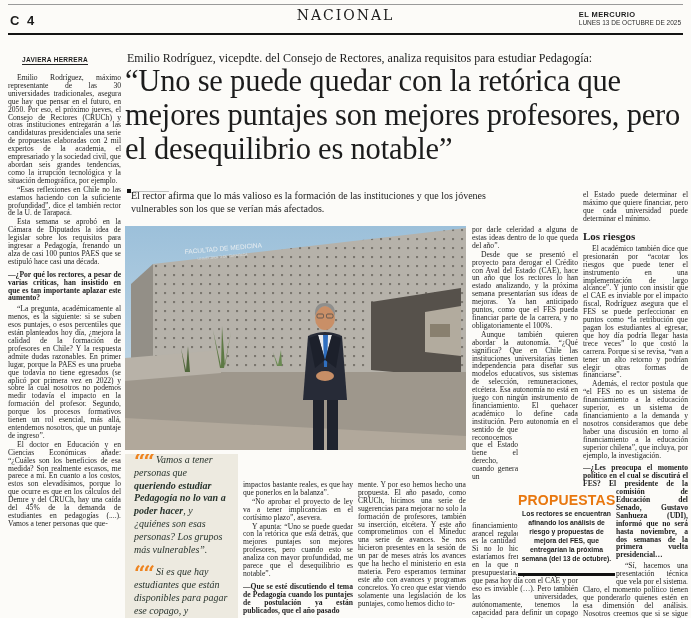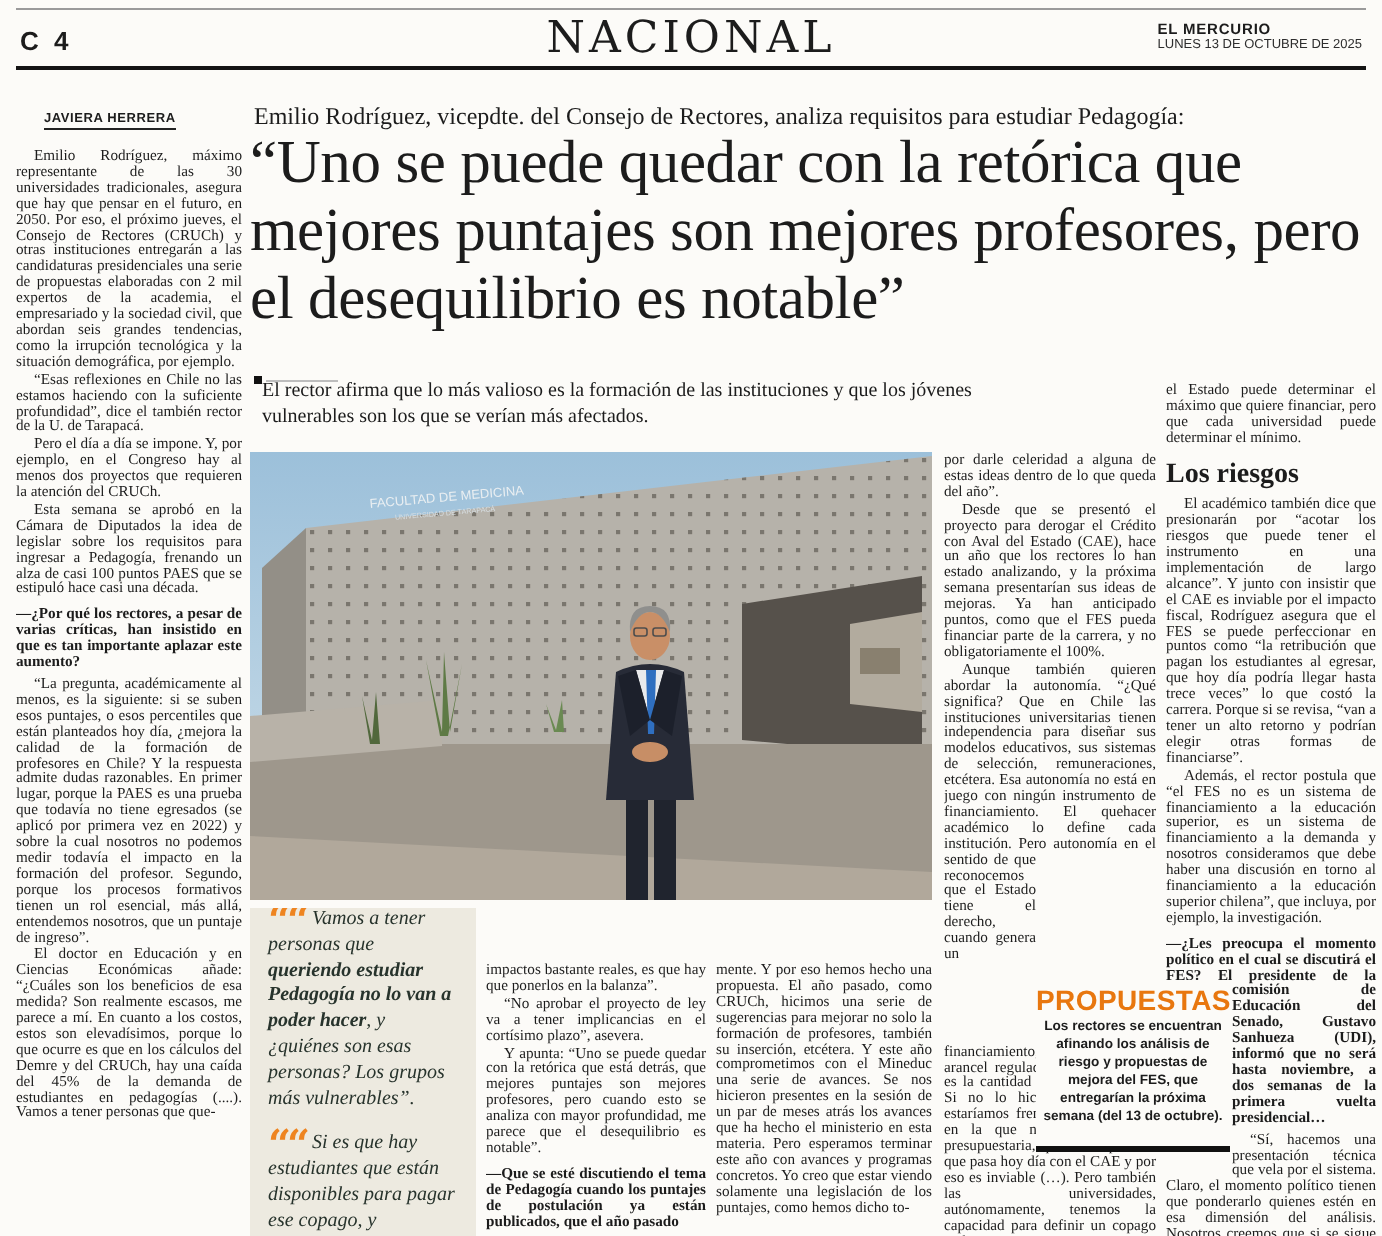--- a/index.html
+++ b/index.html
@@ -5,30 +5,30 @@
   html,body{margin:0;padding:0;}
   body{width:691px;height:618px;position:relative;background:#fcfbf8;color:#1c1c1c;
        font-family:"Liberation Serif",serif;overflow:hidden;}
   .page{position:absolute;inset:0;}
 
   
   .top-hairline{position:absolute;left:8px;right:8px;top:4px;border-top:1px solid #9a9a9a;}
   .mast-rule{position:absolute;left:8px;right:8px;top:33px;border-top:2.5px solid #141414;}
   .pageno{position:absolute;left:10px;top:13px;font:bold 13px "Liberation Sans",sans-serif;letter-spacing:2px;}
   .section-title{position:absolute;left:0;right:0;top:7px;text-align:center;
-       font-family:"DejaVu Serif",serif;font-size:22px;letter-spacing:2px;}
+       font-family:"DejaVu Serif",serif;font-size:14px;letter-spacing:2px;}
   .mast-right{position:absolute;right:10px;top:10px;text-align:left;line-height:1.25;}
   .paper-name{font:bold 7.5px "Liberation Sans",sans-serif;letter-spacing:.4px;}
   .edition-date{font:6.5px "Liberation Sans",sans-serif;color:#2e2e2e;}
 
   
   .art p{margin:0 0 1px 0;font-size:7.6px;line-height:7.9px;text-align:justify;text-indent:9px;}
   .art p.cont{text-indent:0;}
   .art p.q{font-weight:bold;text-indent:0;margin:5px 0 3px 0;}
-  .art h3{font-size:14px;line-height:1.12;margin:7px 0 3px 0;font-weight:bold;}
+  .art h3{font-size:11px;line-height:1.12;margin:7px 0 3px 0;font-weight:bold;}
   .sp-r{float:right;width:60px;height:96px;}
   .sp-l{float:left;width:33px;height:96px;}
 
   .col1{position:absolute;left:8px;top:48px;width:113px;height:566px;overflow:hidden;}
   .byline{display:inline-block;margin:2px 0 9px 14px;padding-bottom:1px;border-bottom:1px solid #222;
        font:bold 6.5px "Liberation Sans",sans-serif;letter-spacing:.3px;}
 
   
   .kicker{position:absolute;left:127px;top:51px;width:562px;font-size:12px;}
   .headline{position:absolute;left:125px;top:64px;width:566px;font-size:30.5px;line-height:1.12;
@@ -74,21 +74,20 @@
     <div class="paper-name">EL MERCURIO</div>
     <div class="edition-date">LUNES 13 DE OCTUBRE DE 2025</div>
   </div>
   <div class="mast-rule"></div>
 
   <div class="col1 art">
     <span class="byline">JAVIERA HERRERA</span>
     <div>
         <p><span>Emilio Rodríguez, máximo representante de las 30 universidades tradicionales, asegura que hay que pensar en el futuro, en 2050. Por eso, el próximo jueves, el Consejo de Rectores (CRUCh) y otras instituciones entregarán a las candidaturas presidenciales una serie de propuestas elaboradas con 2 mil expertos de la academia, el empresariado y la sociedad civil, que abordan seis grandes tendencias, como la irrupción tecnológica y la situación demográfica, por ejemplo.</span></p>
         <p><span>“Esas reflexiones en Chile no las estamos haciendo con la suficiente profundidad”, dice el también rector de la U. de Tarapacá.</span></p>
-        <p><span>Pero el día a día se impone. Y, por ejemplo, en el Congreso hay al menos dos proyectos que requieren la atención del CRUCh.</span></p>
         <p><span>Esta semana se aprobó en la Cámara de Diputados la idea de legislar sobre los requisitos para ingresar a Pedagogía, frenando un alza de casi 100 puntos PAES que se estipuló hace casi una década.</span></p>
         <p class="q"><span>—¿Por qué los rectores, a pesar de varias críticas, han insistido en que es tan importante aplazar este aumento?</span></p>
         <p><span>“La pregunta, académicamente al menos, es la siguiente: si se suben esos puntajes, o esos percentiles que están planteados hoy día, ¿mejora la calidad de la formación de profesores en Chile? Y la respuesta admite dudas razonables. En primer lugar, porque la PAES es una prueba que todavía no tiene egresados (se aplicó por primera vez en 2022) y sobre la cual nosotros no podemos medir todavía el impacto en la formación del profesor. Segundo, porque los procesos formativos tienen un rol esencial, más allá, entendemos nosotros, que un puntaje de ingreso”.</span></p>
         <p><span>El doctor en Educación y en Ciencias Económicas añade: “¿Cuáles son los beneficios de esa medida? Son realmente escasos, me parece a mí. En cuanto a los costos, estos son elevadísimos, porque lo que ocurre es que en los cálculos del Demre y del CRUCh, hay una caída del 45% de la demanda de estudiantes en pedagogías (....). Vamos a tener personas que que-</span></p>
       </div>
   </div>
 
   <div class="kicker">Emilio Rodríguez, vicepdte. del Consejo de Rectores, analiza requisitos para estudiar Pedagogía:</div>
   <div class="headline">“Uno se puede quedar con la retórica que mejores puntajes son mejores profesores, pero el desequilibrio es notable”</div>
   <div class="hl-marker">

